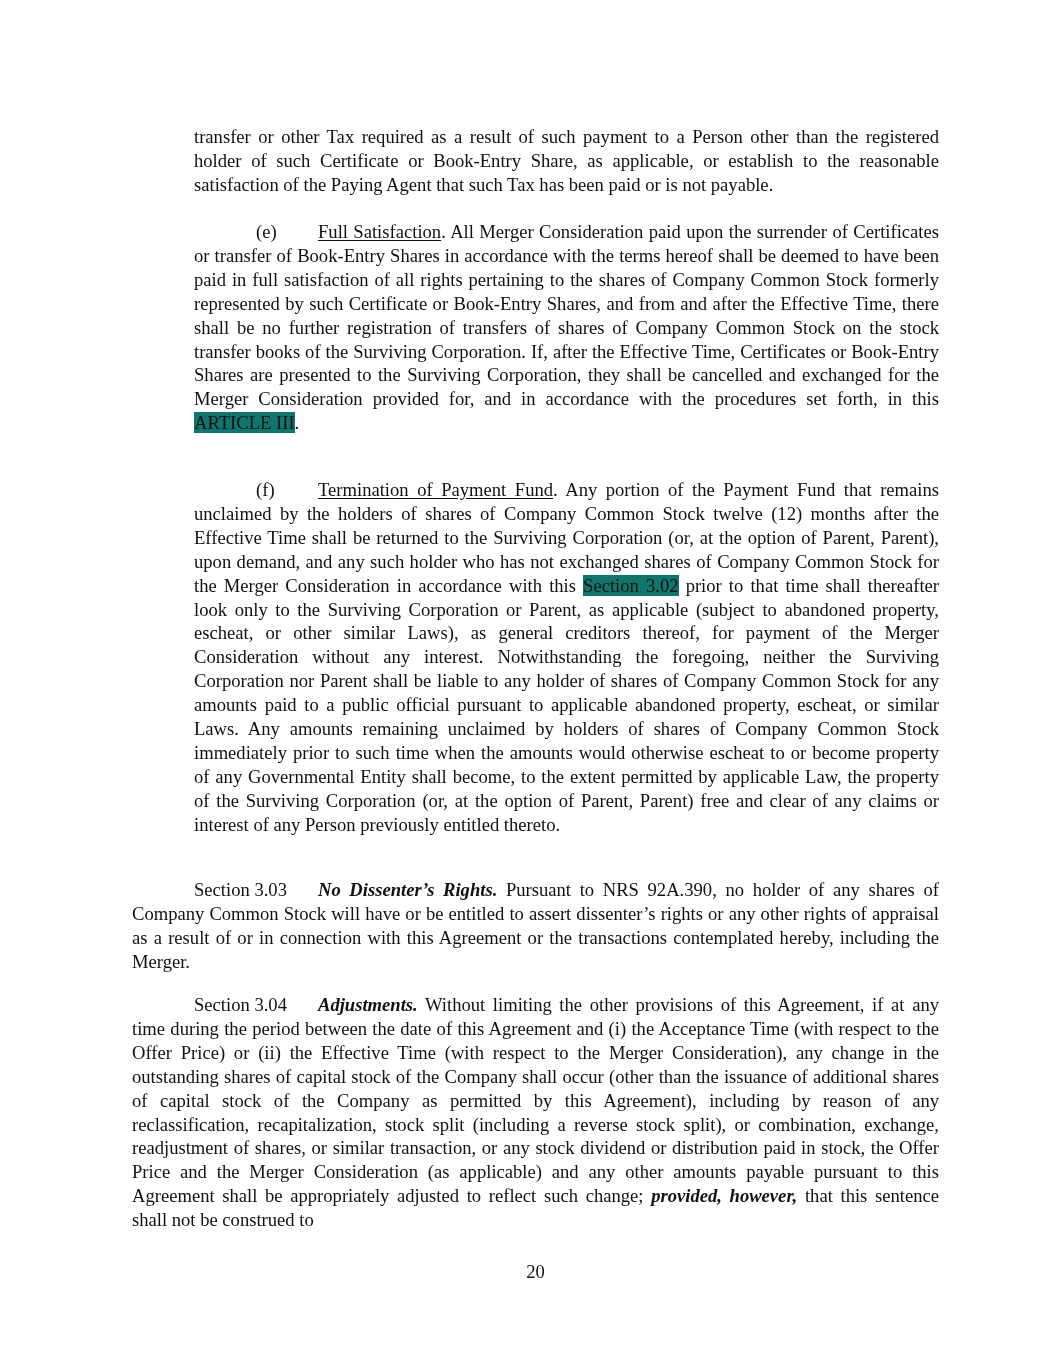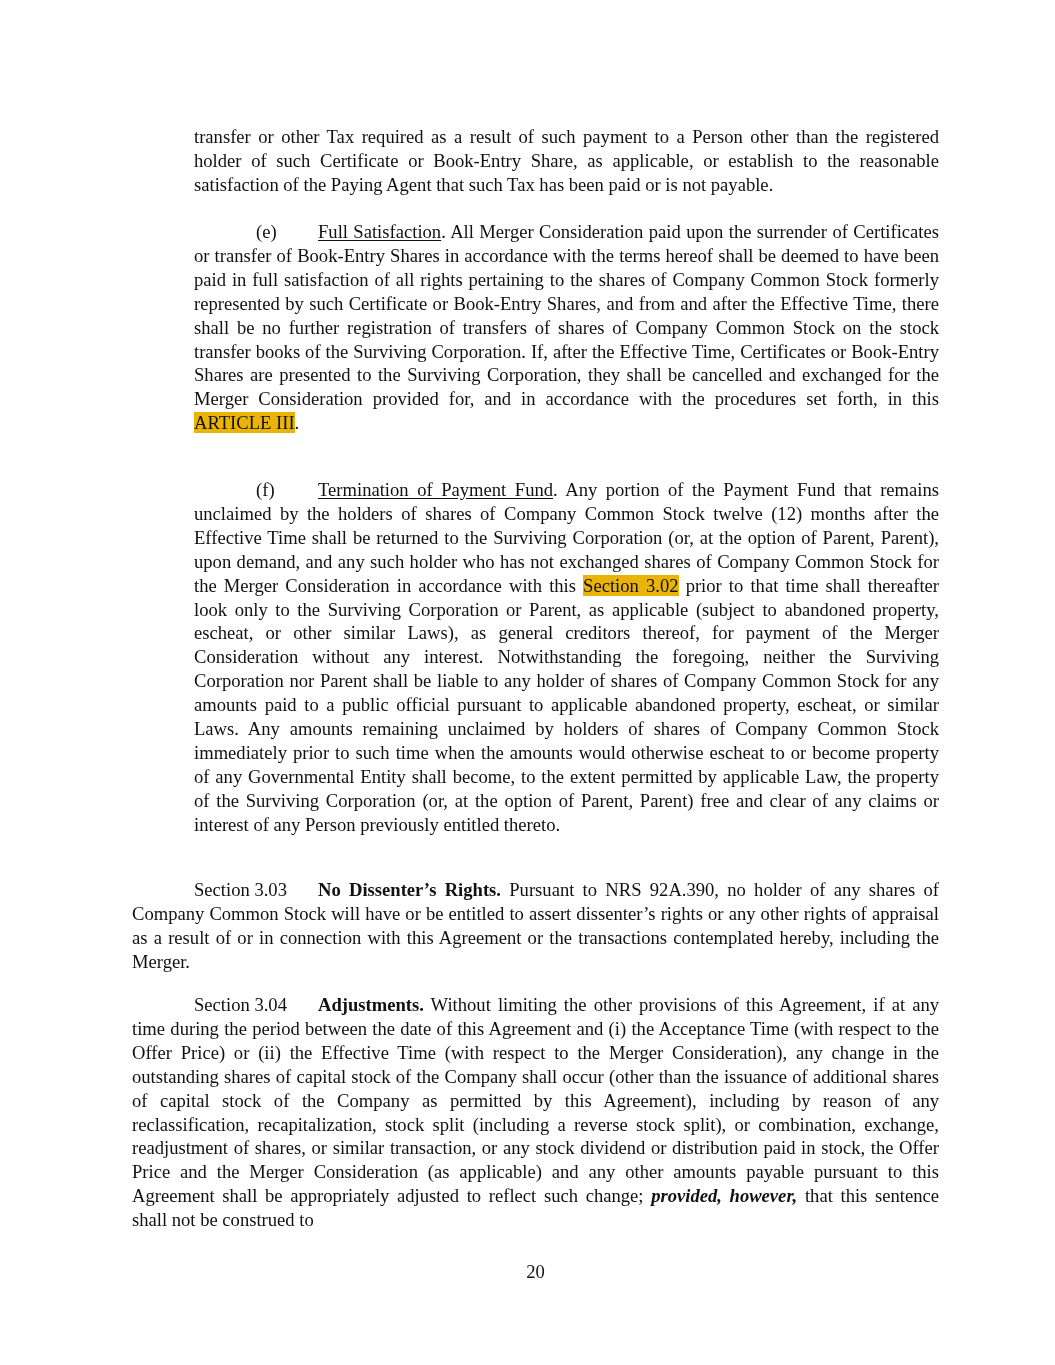--- a/index.html
+++ b/index.html
@@ -12,26 +12,26 @@
   }
   .page { position: absolute; left: 8px; top: 0; width: 1055px; height: 1067px; }
   .para {
     position: absolute;
     text-align: justify;
     text-align-last: left;
     margin: 0;
   }
   .indented { left: 186px; width: 745px; }
   .full { left: 124px; width: 807px; }
-  .hl { background: #eab308; }
+  .hl { background: #0f766e; }
   .u { text-decoration: underline; text-underline-offset: 2px; }
   .label { display: inline-block; width: 62px; }
   .sec-num { display: inline-block; width: 124px; }
   .first-indent-sub { padding-left: 62px; }
-  b { font-weight: bold; }
+  b { font-weight: bold; font-style: italic; }
   i { font-style: italic; font-weight: bold; }
   .page-num {
     position: absolute; left: 0; width: 1055px; top: 1260px;
     text-align: center;
   }
 </style>
 </head>
 <body>
 
 <div class="page">

